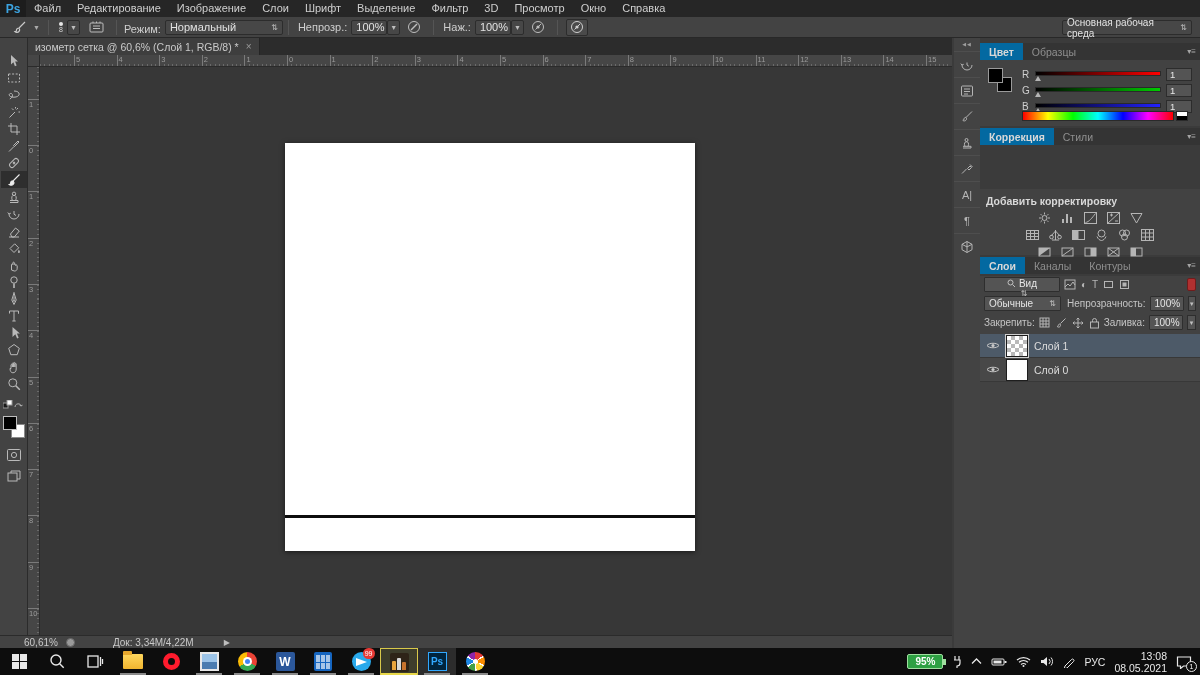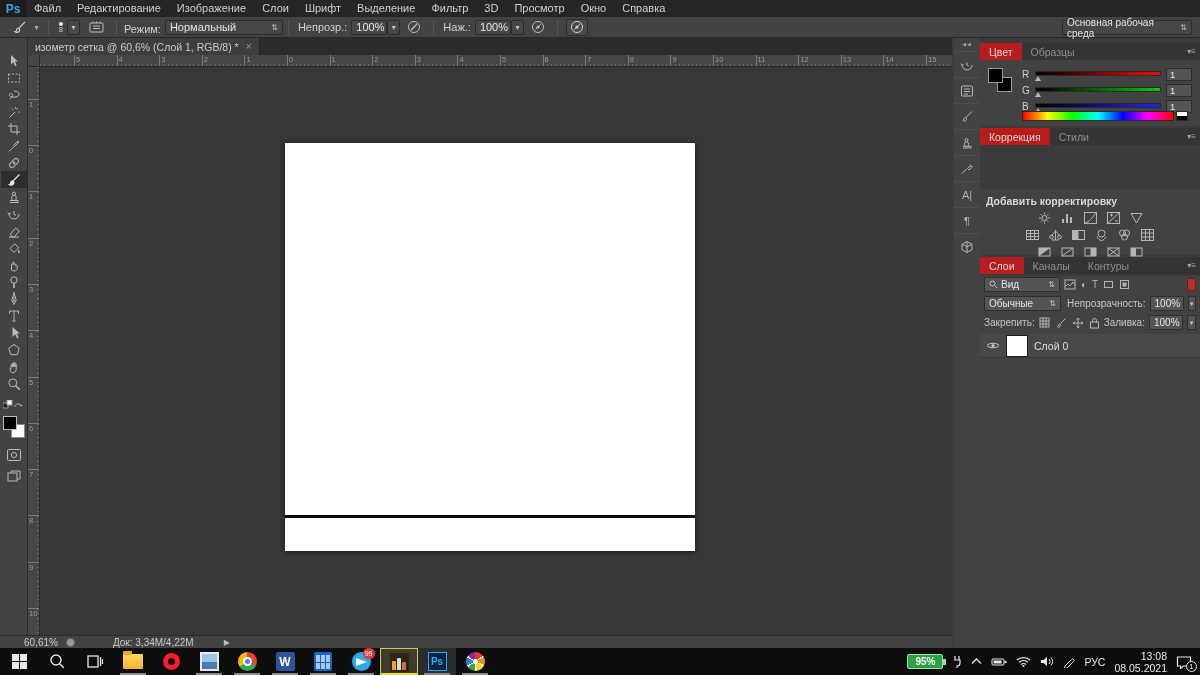--- a/index.html
+++ b/index.html
@@ -89,21 +89,21 @@
   
   #dock { position:absolute; left:952px; top:38px; width:248px; height:610px; background:#3b3b3b; z-index:4; }
   #dock-strip { position:absolute; left:2px; top:0; width:26px; height:610px; background:#434343; }
   #strip-collapse { color:#9e9e9e; font-size:5px; letter-spacing:1px; text-align:center; padding:3px 0 4px; }
   .strip-icon { width:26px; height:26px; display:flex; align-items:center; justify-content:center;
                 color:#b5b5b5; border-top:1px solid #4e4e4e; font-size:11px; }
   #panels { position:absolute; left:28px; top:5px; width:220px; height:605px; }
 
   .panel-tabs { display:flex; align-items:stretch; height:17px; background:#343434; position:relative; }
   .ptab { font-size:10.5px; padding:0 9px; display:flex; align-items:center; color:#8f8f8f; }
-  .ptab.active { background:#b91c1c; color:#d8d8d8; font-weight:normal; }
+  .ptab.active { background:#0369a1; color:#d8d8d8; font-weight:bold; }
   .panel-menu { position:absolute; right:4px; top:4px; color:#a5a5a5; font-size:8px; }
   .panel-body { background:#424242; position:relative; }
 
   
   #color-body { height:66px; padding:6px 8px 4px 6px; }
   #color-mini-swatches { position:absolute; left:8px; top:8px; width:24px; height:24px; }
   #color-mini-swatches .f { position:absolute; left:0; top:0; width:15px; height:15px; background:#000;
                             border:1px solid #9a9a9a; z-index:2; }
   #color-mini-swatches .b { position:absolute; right:0; bottom:0; width:15px; height:15px; background:#000;
                             border:1px solid #9a9a9a; }
@@ -738,21 +738,21 @@
       </div>
 
       <div class="panel-tabs" style="margin-top:2px;">
         <span class="ptab active">Слои</span>
         <span class="ptab">Каналы</span>
         <span class="ptab">Контуры</span>
         <span class="panel-menu">▾≡</span>
       </div>
       <div class="panel-body" id="layers-body">
         <div class="lp-row">
-          <div class="lp-box" style="width:76px;justify-content:space-between;">
+          <div class="lp-box" style="width:76px;justify-content:space-between;flex-direction:column;">
             <span style="display:flex;align-items:center;gap:3px;">
               <svg width="9" height="9">
                   <circle cx="3.5" cy="3.5" r="2.5" fill="none" stroke="#c0c0c0"></circle>
                   <path d="M5.5 5.5l2.5 2.5" stroke="#c0c0c0"></path>
                 </svg>
               <span>Вид</span>
             </span>
             <span class="dd-arrows">⇅</span>
           </div>
           <div class="filter-icons">
@@ -816,20 +816,30 @@
               </span>
           </div>
           <span class="lp-label" style="margin-left:auto;">Заливка:</span>
           <div class="lp-box" style="width:34px;">
             <span>100%</span>
           </div>
           <div class="dd-btn">▼</div>
         </div>
 
         <div style="margin-top:3px;">
+          <div class="layer-row selected">
+            <span class="eye">
+                <svg width="14" height="9">
+                  <path d="M1 4.5C3 1.5 11 1.5 13 4.5 11 7.5 3 7.5 1 4.5z" fill="none" stroke="#c9c9c9"></path>
+                  <circle cx="7" cy="4.5" r="1.6" fill="#c9c9c9"></circle>
+                </svg>
+              </span>
+            <span class="thumb checker"></span>
+            <span>Слой 1</span>
+          </div>
           <div class="layer-row">
             <span class="eye">
                 <svg width="14" height="9">
                   <path d="M1 4.5C3 1.5 11 1.5 13 4.5 11 7.5 3 7.5 1 4.5z" fill="none" stroke="#c9c9c9"></path>
                   <circle cx="7" cy="4.5" r="1.6" fill="#c9c9c9"></circle>
                 </svg>
               </span>
             <span class="thumb white"></span>
             <span>Слой 0</span>
           </div>

